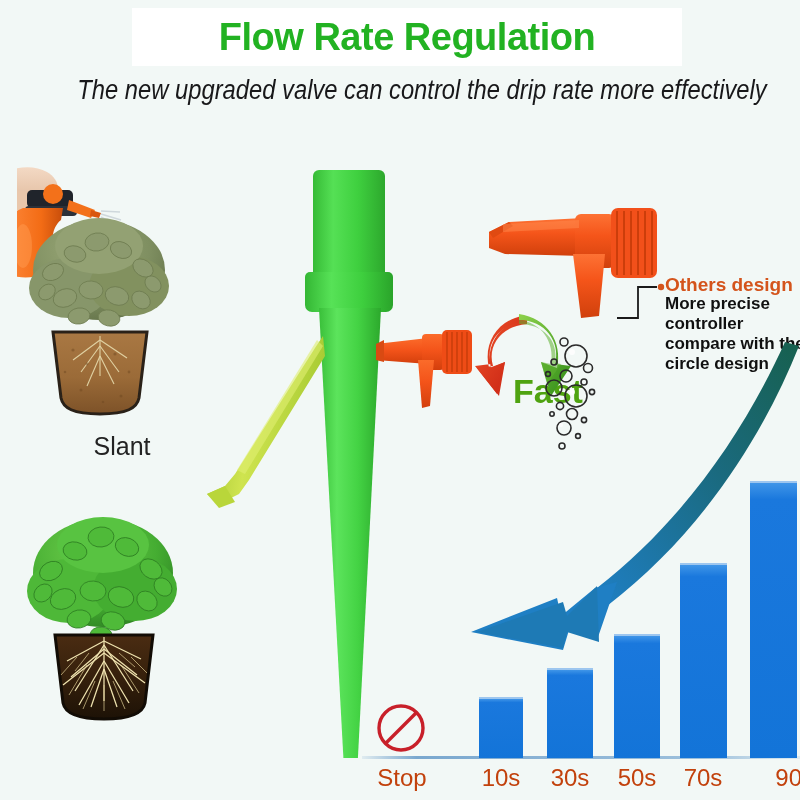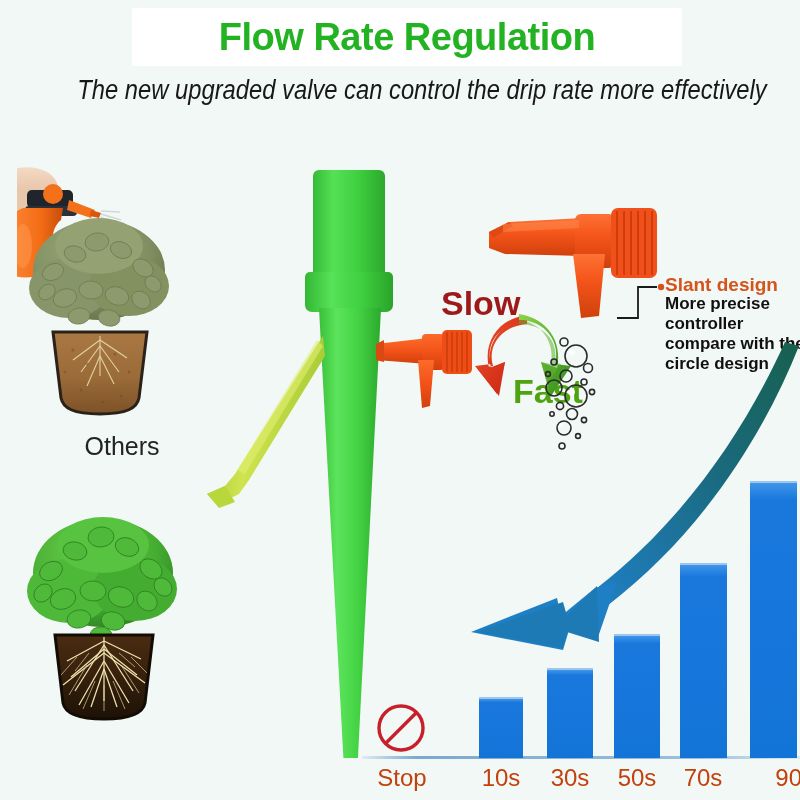--- a/index.html
+++ b/index.html
@@ -197,21 +197,21 @@
           <circle cx="70" cy="214" r="1.4"></circle>
         <circle cx="98" cy="204" r="1.6"></circle>
           <circle cx="112" cy="222" r="1.4"></circle>
         <circle cx="64" cy="240" r="1.5"></circle>
           <circle cx="104" cy="246" r="1.5"></circle>
         <circle cx="86" cy="252" r="1.3"></circle>
           <circle cx="48" cy="222" r="1.3"></circle>
       </g>
     </svg>
   </div>
-  <div class="abs photo-caption" id="caption-others">Others</div>
+  <div class="abs photo-caption" id="caption-others">Slant</div>
 
   <div class="abs" style="left:0px;top:495px;width:210px;height:250px;">
     <svg width="210" height="250" viewBox="0 0 210 250">
       <defs>
         <radialGradient id="vividLeaf" cx="0.4" cy="0.3" r="0.8">
           <stop offset="0%" stop-color="#6dcd4b"></stop>
           <stop offset="60%" stop-color="#45ad32"></stop>
           <stop offset="100%" stop-color="#2a7c20"></stop>
         </radialGradient>
         <linearGradient id="potOurs" x1="0" y1="0" x2="0" y2="1">
@@ -340,21 +340,20 @@
           <line x1="151" y1="3" x2="151" y2="67"></line>
         <line x1="158" y1="3" x2="158" y2="67"></line>
           <line x1="165" y1="3" x2="165" y2="67"></line>
       </g>
 
       <path d="M86 46 L118 46 L112 108 L94 110 Z" fill="url(#valveGradBig)"></path>
       <path d="M16 16 L92 12 L92 20 L16 24 Z" fill="#ff8a4e" opacity="0.5"></path>
     </svg>
   </div>
 
-  <div class="abs" id="label-slow">Slow</div>
   <div class="abs" id="label-fast">Fast</div>
   <div class="abs" id="arrow-circle">
     <svg width="96" height="98" viewBox="0 0 96 98">
       <defs>
         <linearGradient id="redA" x1="0" y1="0" x2="1" y2="1">
           <stop offset="0%" stop-color="#f0542a"></stop>
           <stop offset="100%" stop-color="#c41e11"></stop>
         </linearGradient>
         <linearGradient id="grnA" x1="0" y1="0" x2="1" y2="1">
           <stop offset="0%" stop-color="#8ed24b"></stop>
@@ -399,21 +398,21 @@
       </g>
     </svg>
   </div>
 
   <div class="abs" id="annot-leader">
     <svg width="60" height="50" viewBox="0 0 60 50">
       <path d="M0 40 L21 40 L21 9 L40 9" stroke="#1a1a1a" stroke-width="1.8" fill="none"></path>
       <circle cx="44" cy="9" r="3.2" fill="#d4541c"></circle>
     </svg>
   </div>
-  <div class="abs" id="annot-title">Slant design</div>
+  <div class="abs" id="annot-title">Others design</div>
   <div class="abs" id="annot-body">More precise controller compare with the circle design</div>
 
   <div class="abs" id="green-swoosh"></div>
 
   <div class="abs" id="big-arrow">
     <svg width="370" height="340" viewBox="0 0 370 340">
       <defs>
         <linearGradient id="arrowGrad" x1="1" y1="0" x2="0" y2="1">
           <stop offset="0%" stop-color="#17604e"></stop>
           <stop offset="45%" stop-color="#1a6a7f"></stop>

